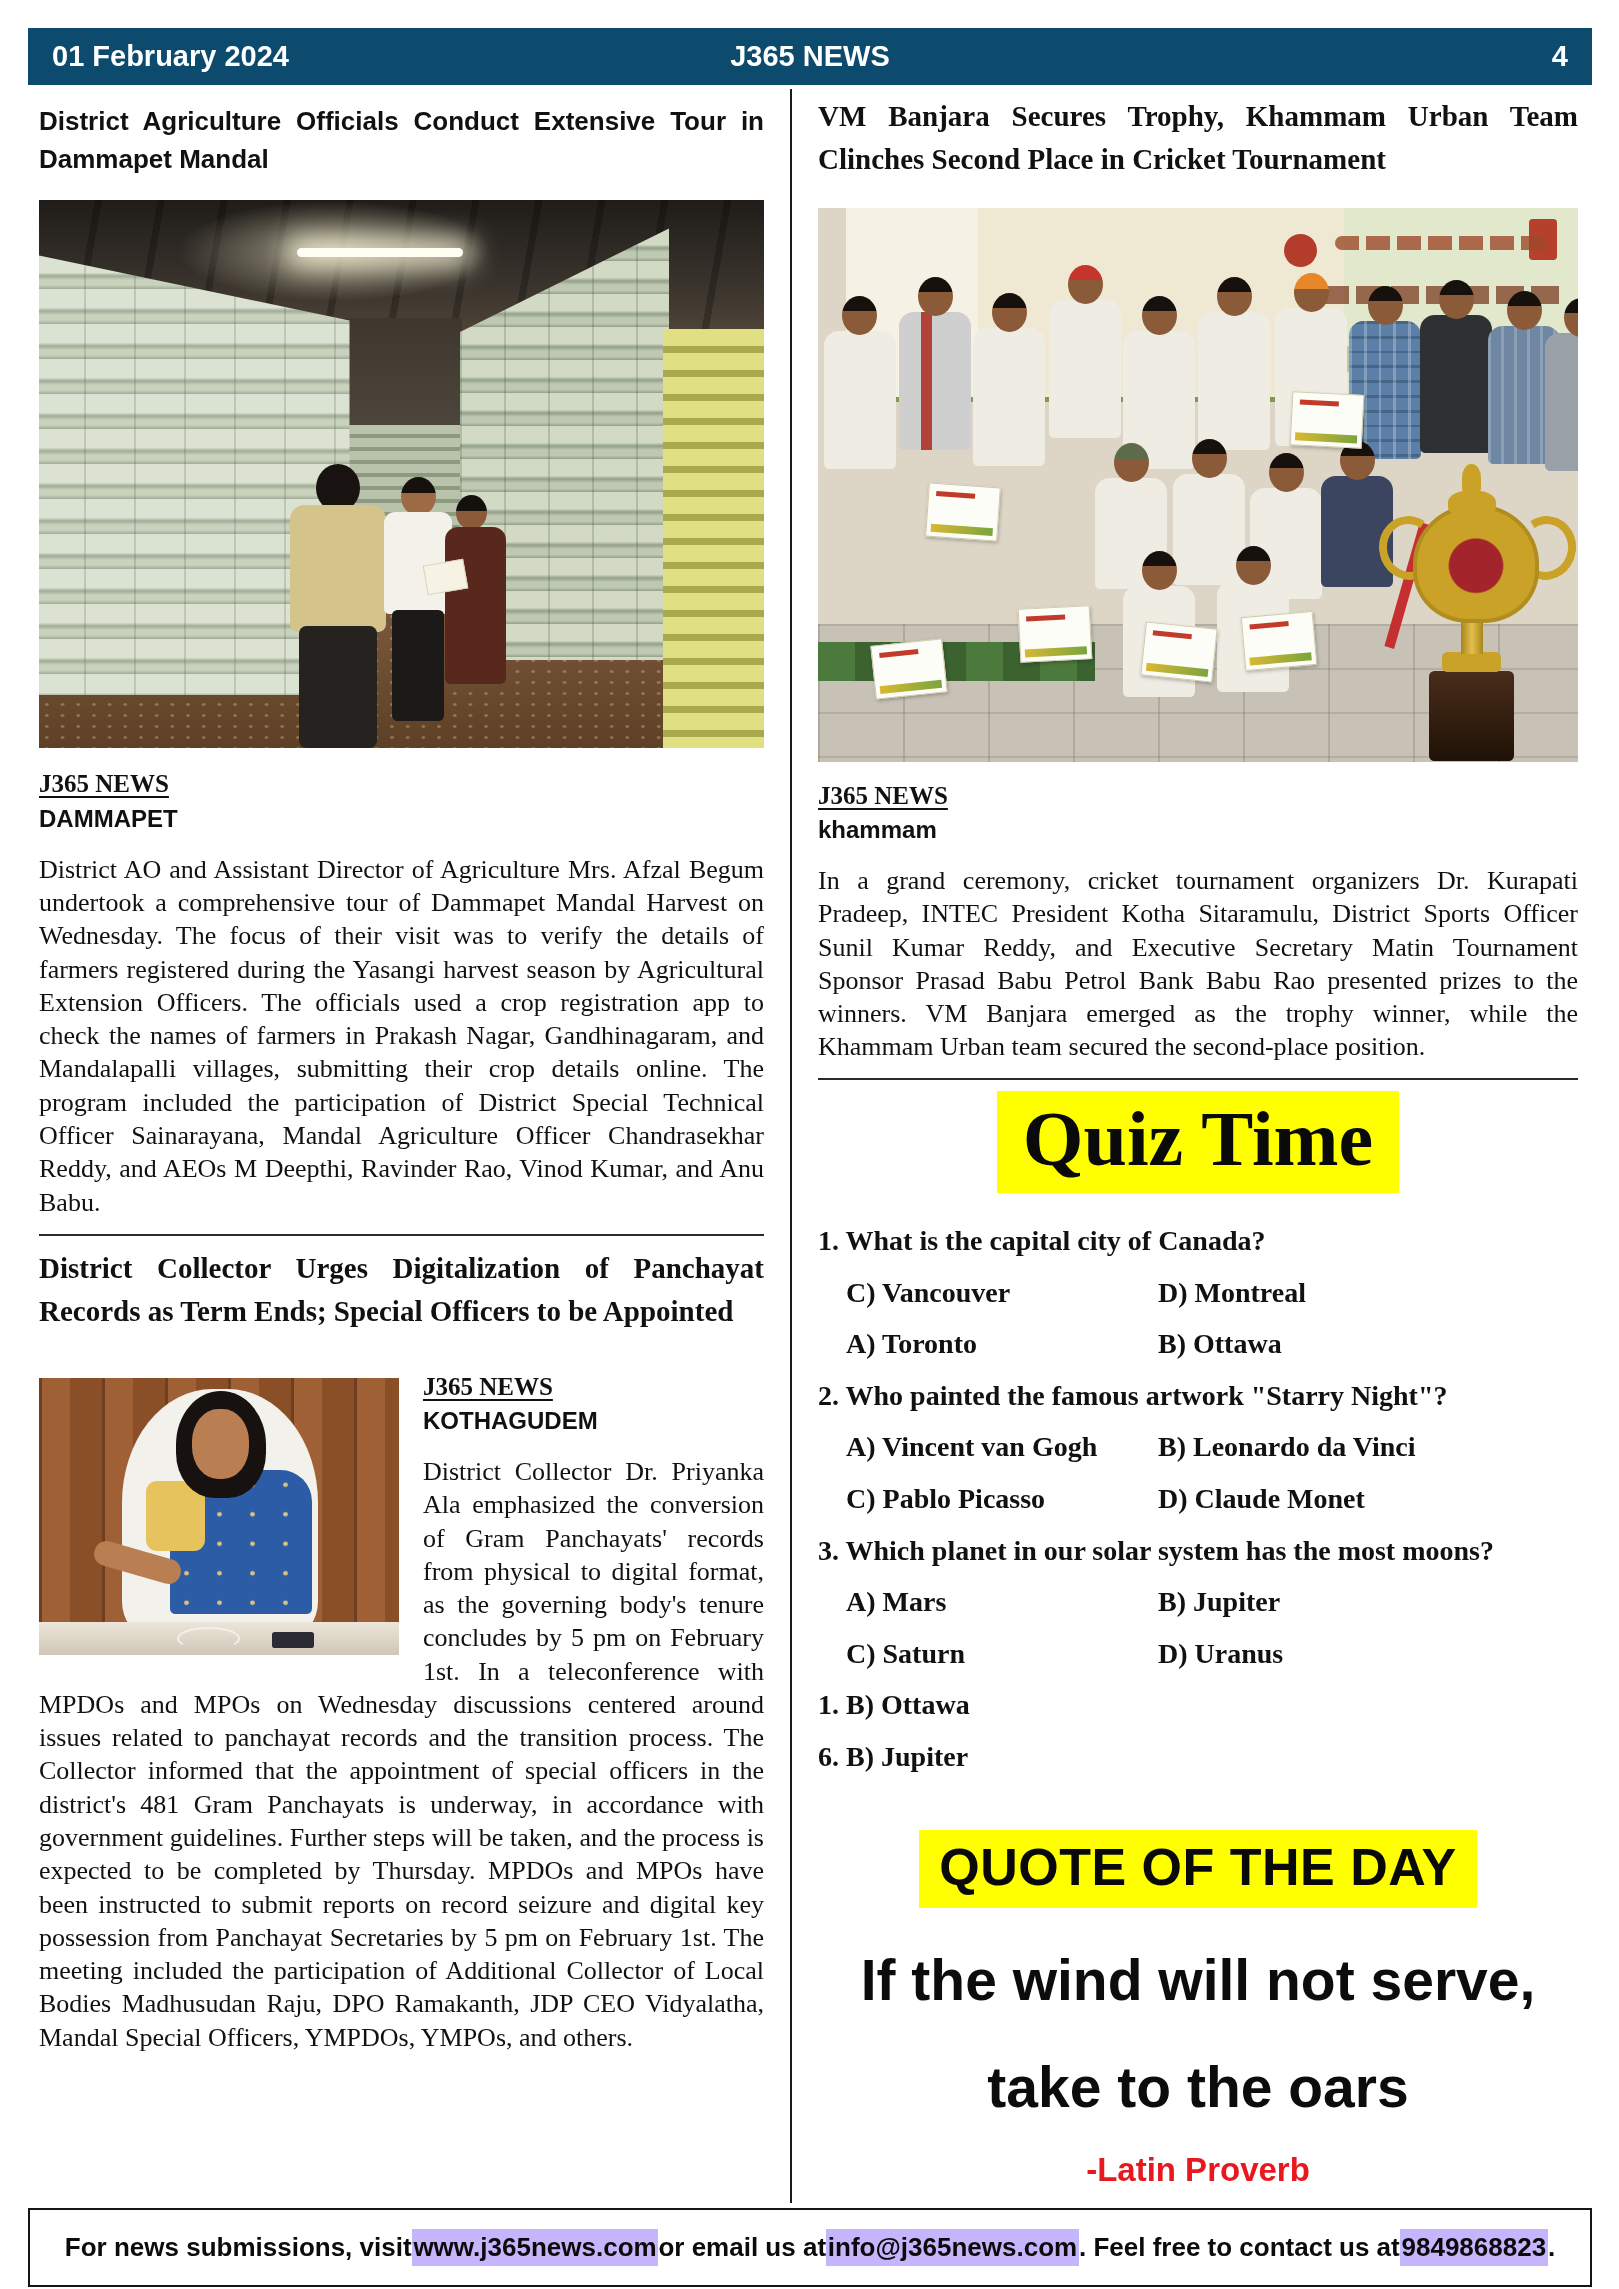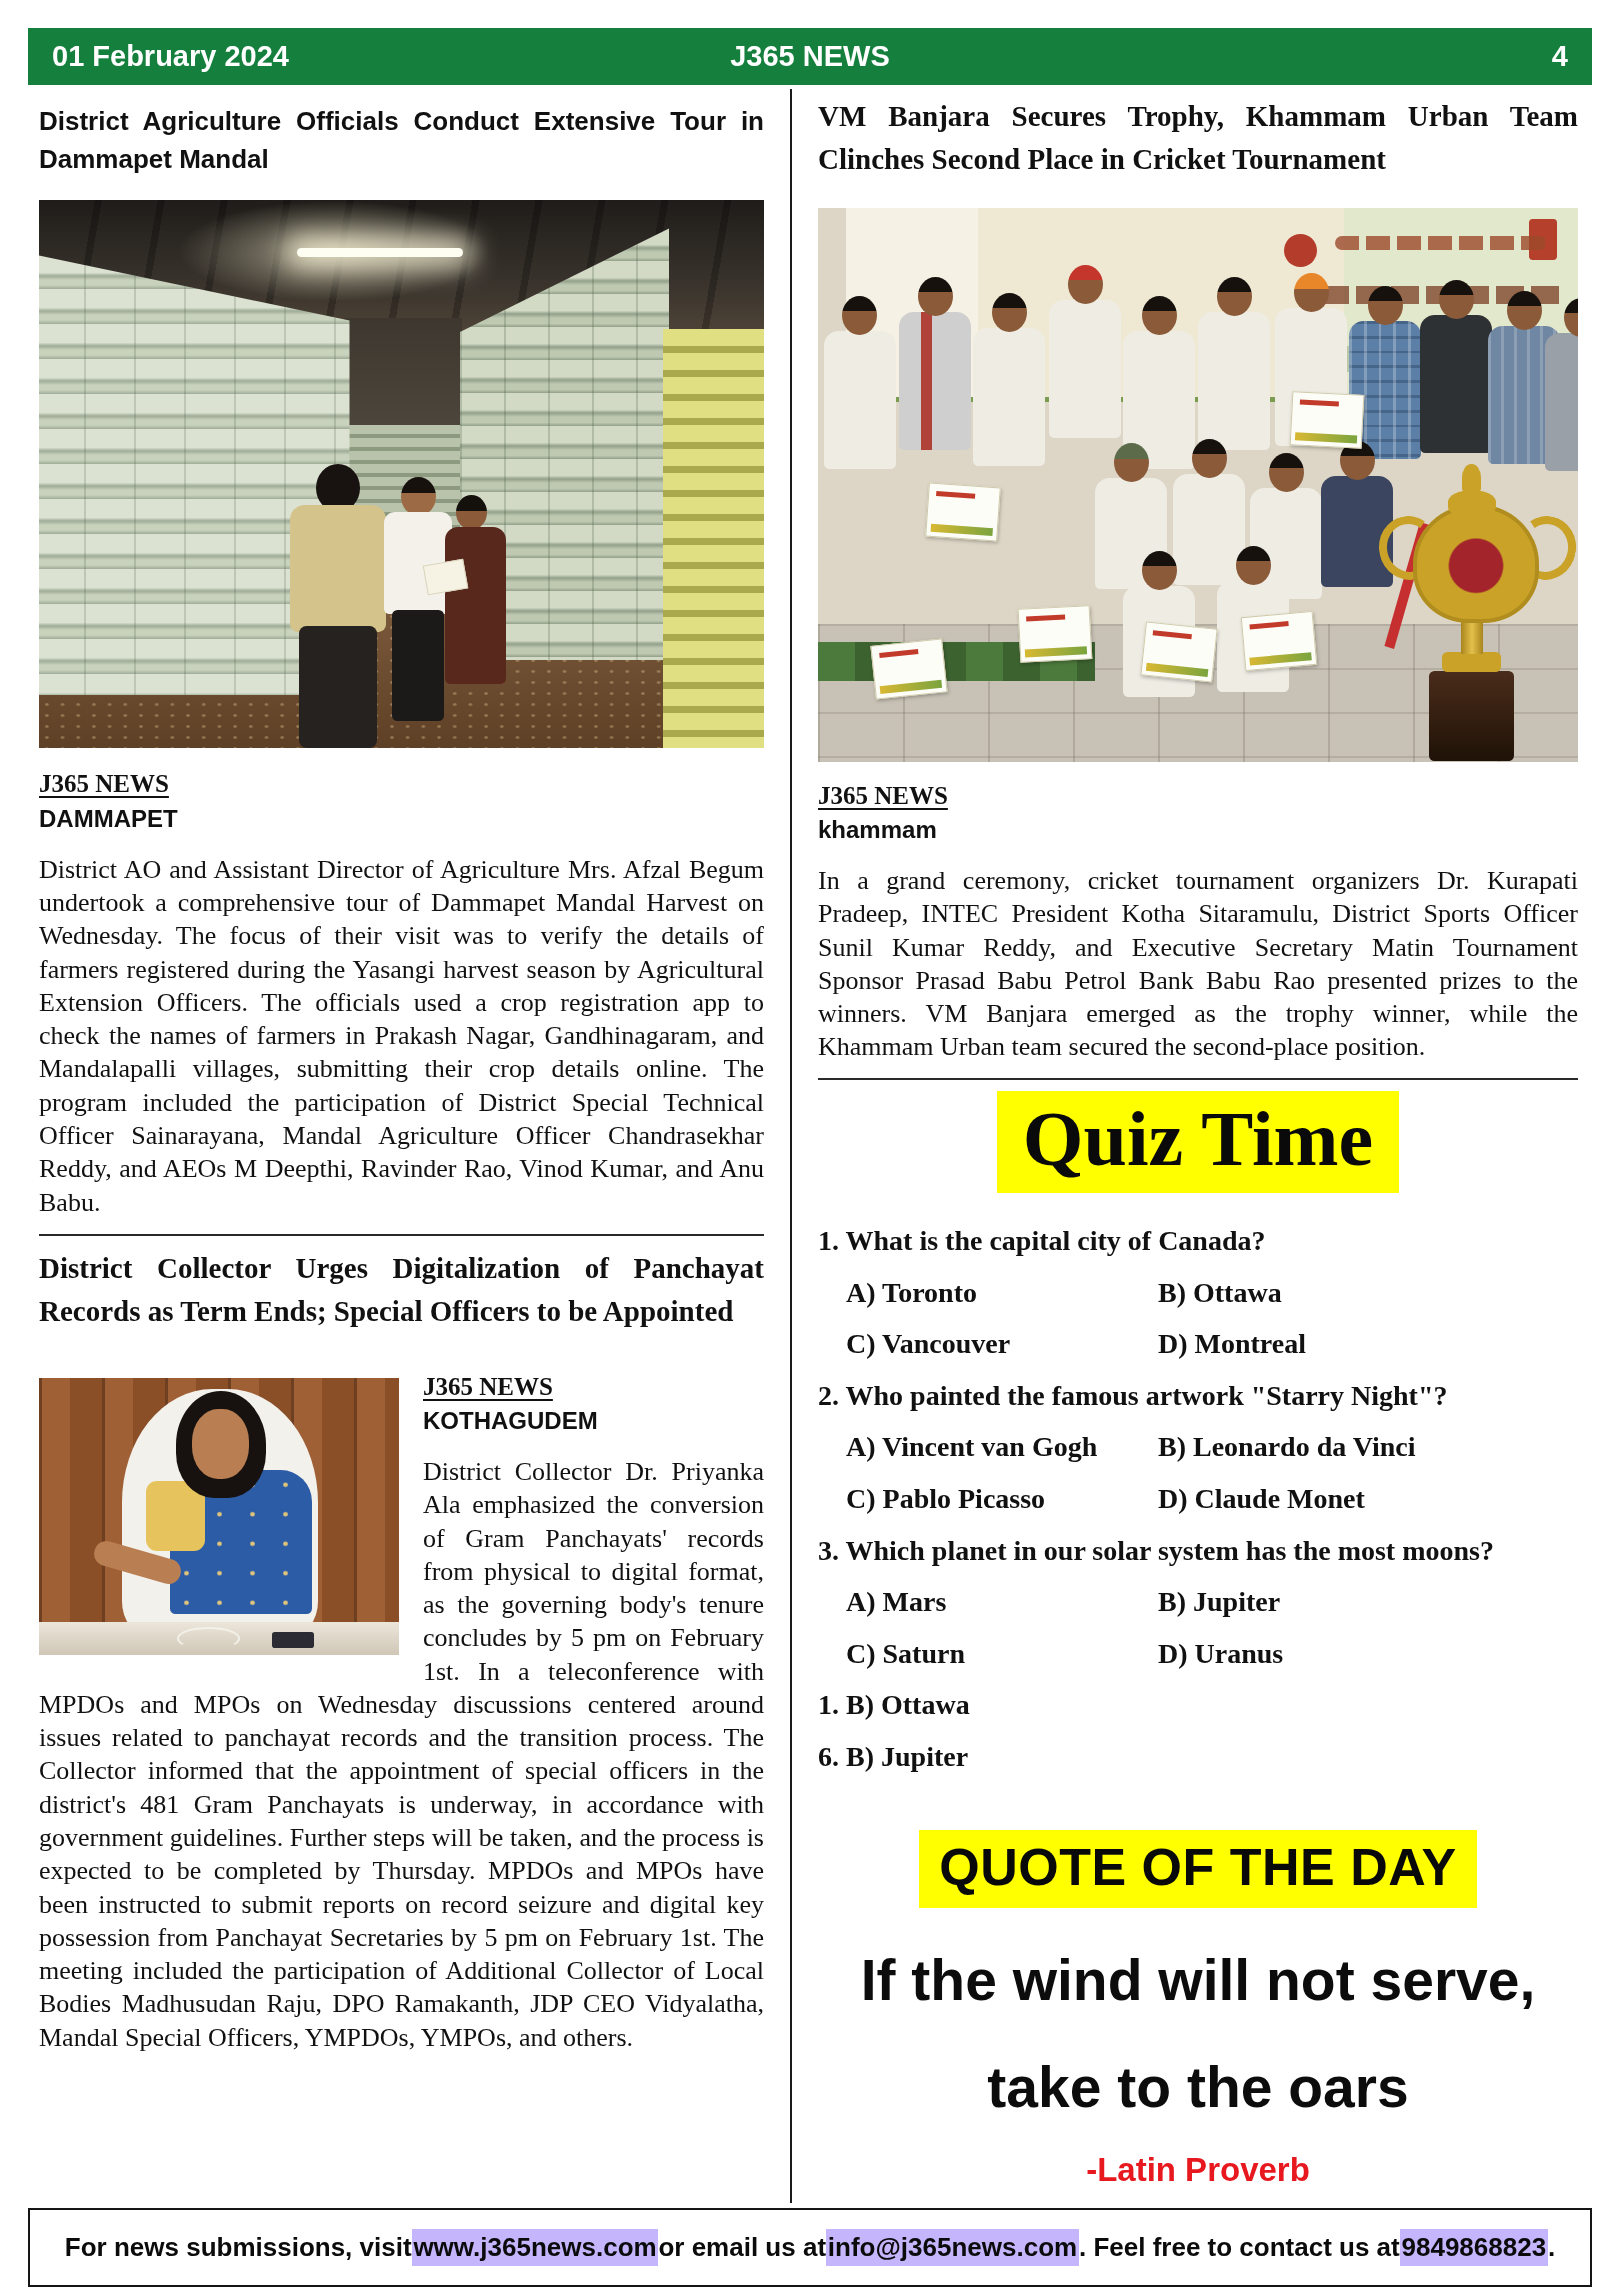--- a/index.html
+++ b/index.html
@@ -1,19 +1,19 @@
 <!DOCTYPE html>
 <html style="font-size:14.8px"><head>
 <meta charset="utf-8">
 <style>
   html,body{margin:0;padding:0;background:#ffffff;}
   #page{position:relative;width:1620px;height:2290px;background:#ffffff;overflow:hidden;
         font-family:"Liberation Serif",serif;color:#111;}
   
-  .header{position:absolute;left:28px;top:28px;width:1564px;height:57px;background:#15803d;
+  .header{position:absolute;left:28px;top:28px;width:1564px;height:57px;background:#0c4a6e;
           display:flex;align-items:center;padding:0 24px;box-sizing:border-box;
           font-family:"Liberation Sans",sans-serif;font-weight:bold;font-size:29px;color:#fff;}
   .header .h-left{flex:1;text-align:left;}
   .header .h-mid{flex:1;text-align:center;}
   .header .h-right{flex:1;text-align:right;}
   
   .col-divider{position:absolute;left:790px;top:89px;width:1.8px;height:2114px;background:#1a1a1a;}
   .leftcol{position:absolute;left:39px;top:92px;width:725px;}
   .rightcol{position:absolute;left:818px;top:89px;width:760px;}
   h1,h2{margin:0;padding:0;}
@@ -348,26 +348,26 @@
 
     <hr class="rule">
 
     <div>
       <div class="quiz-head-wrap">
         <span class="quiz-head">Quiz Time</span>
       </div>
       <div class="quiz">
         <div class="q-row">1. What is the capital city of Canada?</div>
         <div class="q-row q-opts">
+          <span class="optA">C) Vancouver</span>
+          <span>D) Montreal</span>
+        </div>
+        <div class="q-row q-opts">
           <span class="optA">A) Toronto</span>
           <span>B) Ottawa</span>
-        </div>
-        <div class="q-row q-opts">
-          <span class="optA">C) Vancouver</span>
-          <span>D) Montreal</span>
         </div>
 
         <div class="q-row">2. Who painted the famous artwork "Starry Night"?</div>
         <div class="q-row q-opts">
           <span class="optA">A) Vincent van Gogh</span>
           <span>B) Leonardo da Vinci</span>
         </div>
         <div class="q-row q-opts">
           <span class="optA">C) Pablo Picasso</span>
           <span>D) Claude Monet</span>

